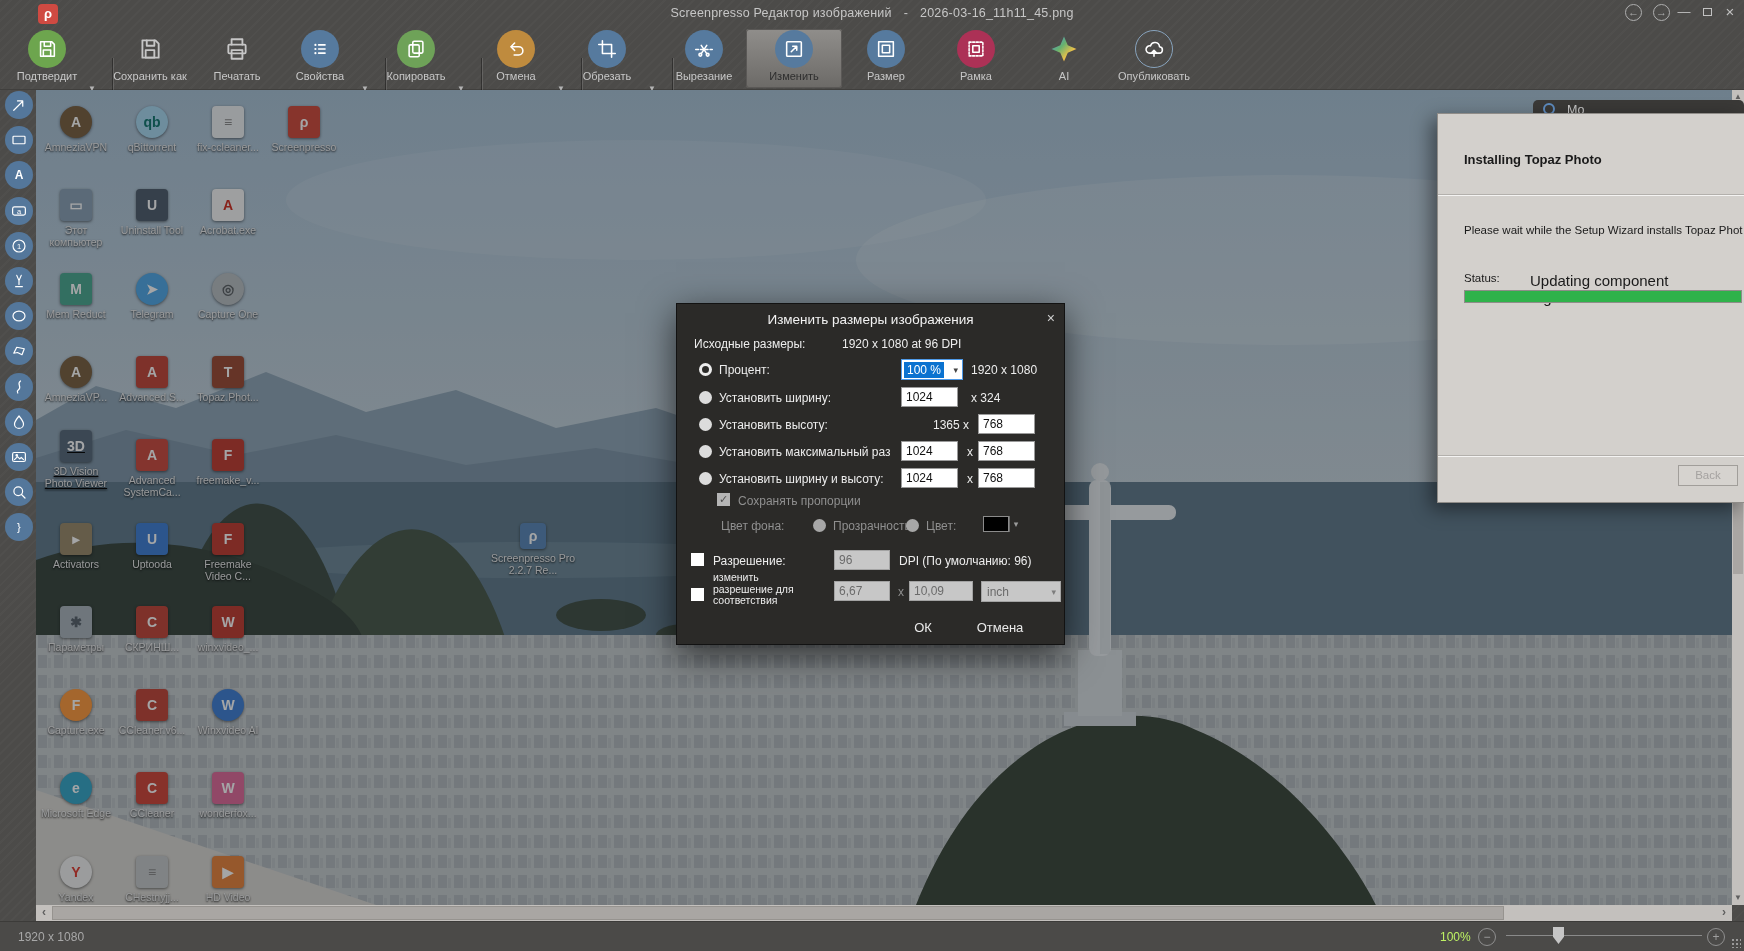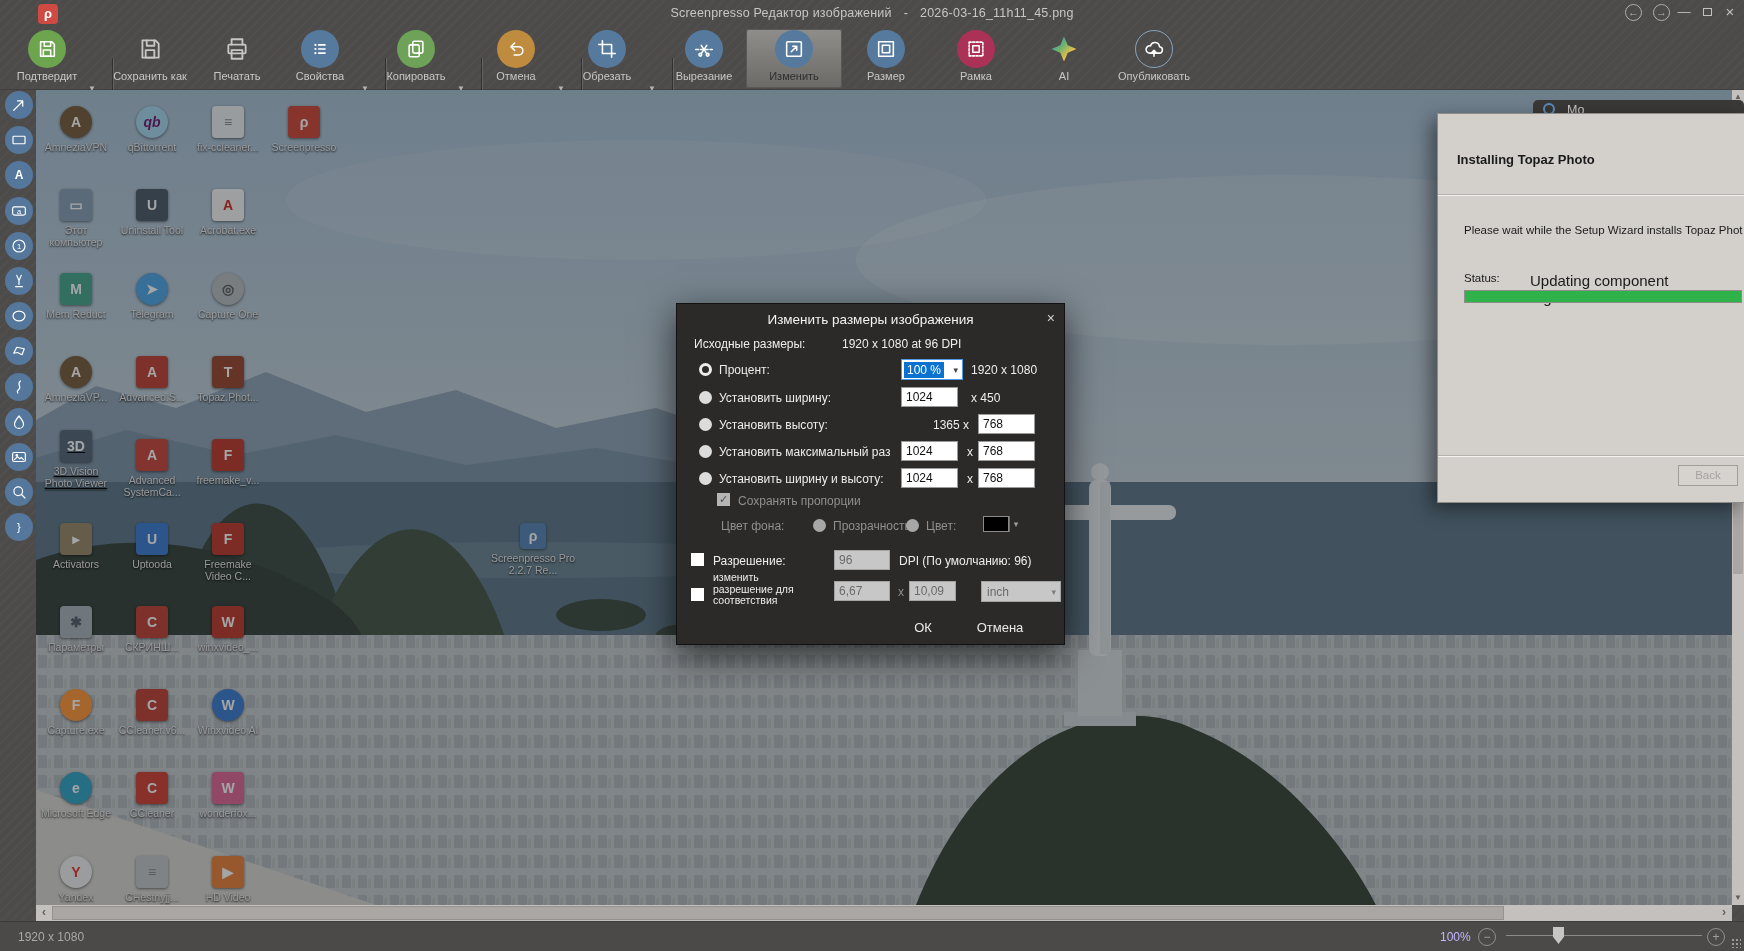--- a/index.html
+++ b/index.html
@@ -92,21 +92,21 @@
   
   .hscroll{position:absolute;left:36px;top:905px;width:1696px;height:16px;background:#c3c0bd;z-index:5;}
   .hthumb{position:absolute;left:16px;top:1px;height:14px;width:1452px;background:#a9a6a3;border:1px solid #96938f;}
   .sarrow{position:absolute;top:0;width:16px;height:16px;color:#5f5f5f;font-size:12px;font-weight:bold;
           text-align:center;line-height:15px;}
   .vscroll{position:absolute;left:1732px;top:90px;width:12px;height:815px;background:#c3c0bd;z-index:4;}
   .vthumb{position:absolute;left:1px;top:14px;width:10px;height:470px;background:#a9a6a3;}
   .varrow{position:absolute;left:0;width:12px;height:14px;color:#5f5f5f;font-size:8px;text-align:center;line-height:14px;}
   .statusbar{position:absolute;left:0;top:921px;width:100%;height:30px;background:#4b4a48;border-top:1px solid #3c3b39;z-index:6;}
   .statusbar .dims{position:absolute;left:18px;top:8px;font-size:12px;color:#a8a8a8;}
-  .zoomlbl{position:absolute;left:1440px;top:8px;font-size:12px;color:#c4b5fd;}
+  .zoomlbl{position:absolute;left:1440px;top:8px;font-size:12px;color:#bef264;}
   .zbtn{position:absolute;top:6px;width:18px;height:18px;border:1.3px solid #8f8f8f;border-radius:50%;
         color:#9f9f9f;font-size:12px;line-height:16px;text-align:center;}
   .ztrack{position:absolute;left:1506px;top:935px;width:196px;height:1px;background:#8a8a8a;z-index:7;}
   .zthumb{position:absolute;left:1553px;top:927px;width:11px;height:17px;background:#c6c6c6;z-index:8;
           clip-path:polygon(0 0,100% 0,100% 58%,50% 100%,0 58%);}
   .grip{position:absolute;left:1731px;top:938px;width:10px;height:10px;z-index:8;
         background-image:radial-gradient(circle,#9a9a9a 1px,transparent 1.2px);background-size:4px 4px;}
 </style>
 </head>
 <body>
@@ -459,21 +459,21 @@
       <rect x="988" y="415" width="152" height="15" rx="7" fill="#e9edf0"></rect>
       <circle cx="1064" cy="382" r="9" fill="#e6eaed"></circle>
       <rect x="1064" y="392" width="10" height="172" fill="#d4dade" opacity=".6"></rect>
     </svg>
     <div class="icons" id="icons">
         <div class="dicon" style="left: 4px; top: 16px;">
           <div class="box ci" style="background: rgb(122, 95, 63);">A</div>
           <div class="dlbl">AmneziaVPN</div>
         </div>
         <div class="dicon" style="left: 80px; top: 16px;">
-          <div class="box ci" style="background: rgb(168, 216, 240); color: #701a75; font-style: italic;">qb</div>
+          <div class="box ci" style="background: rgb(168, 216, 240); color: #0f766e;">qb</div>
           <div class="dlbl">qBittorrent</div>
         </div>
         <div class="dicon" style="left: 156px; top: 16px;">
           <div class="box" style="background: rgb(238, 240, 242); color: rgb(138, 138, 138);">≡</div>
           <div class="dlbl">fix-ccleaner...</div>
         </div>
         <div class="dicon" style="left: 232px; top: 16px;">
           <div class="box" style="background: rgb(208, 74, 58);">ρ</div>
           <div class="dlbl">Screenpresso</div>
         </div>
@@ -592,21 +592,21 @@
       </div>
     <div class="dim"></div>
   </div>
 
   <div class="fragment">
     <span class="ring"></span>
     <span class="ftxt">Мо</span>
   </div>
 
   <div class="installer">
-    <div style="position:absolute;left:19px;top:38px;font-size:13px;font-weight:bold">Installing Topaz Photo</div>
+    <div style="position:absolute;left:26px;top:38px;font-size:13px;font-weight:bold">Installing Topaz Photo</div>
     <div class="isep" style="top:80px"></div>
     <div style="position:absolute;left:26px;top:110px;font-size:11.5px;white-space:nowrap">Please wait while the Setup Wizard installs Topaz Phot</div>
     <div style="position:absolute;left:26px;top:158px;font-size:11.5px">Status:</div>
     <div style="position:absolute;left:92px;top:158px;font-size:15px">Updating component registration</div>
     <div class="pbar" style="left:26px;top:176px;width:278px">
         <div class="pfill" style="background: rgb(47, 178, 74);"></div>
       </div>
     <div class="isep" style="top:341px"></div>
     <div class="ibtn" style="left:240px;top:351px">Back</div>
   </div>
@@ -622,21 +622,21 @@
     <div class="dlab" style="left:42px;top:59px">Процент:</div>
     <div class="ddown" style="left:224px;top:55px;width:62px">
       <span class="selv">100 %</span>
       <span class="chev">▾</span>
     </div>
     <div class="dlab" style="left:294px;top:59px">1920 x 1080</div>
 
     <div class="rad" style="left:22px;top:87px"></div>
     <div class="dlab" style="left:42px;top:87px">Установить ширину:</div>
     <input class="fld" style="left: 224px; top: 83px; width: 57px;" value="1024">
-    <div class="dlab" style="left:294px;top:87px">x 450</div>
+    <div class="dlab" style="left:294px;top:87px">x 324</div>
 
     <div class="rad" style="left:22px;top:114px"></div>
     <div class="dlab" style="left:42px;top:114px">Установить высоту:</div>
     <div class="dlab" style="left:230px;top:114px;width:62px;text-align:right">1365 x</div>
     <input class="fld" style="left: 301px; top: 110px; width: 57px;" value="768">
 
     <div class="rad" style="left:22px;top:141px"></div>
     <div class="dlab" style="left:42px;top:141px">Установить максимальный раз</div>
     <input class="fld" style="left: 224px; top: 137px; width: 57px;" value="1024">
     <div class="dlab" style="left:290px;top:141px">x</div>
@@ -665,21 +665,21 @@
     <div class="dlab" style="left:222px;top:250px">DPI (По умолчанию: 96)</div>
 
     <div class="cb" style="left:14px;top:284px"></div>
     <div class="dlab" style="left:36px;top:268px;font-size:10.5px;line-height:11.5px">
       <span>изменить</span><br>
       <span>разрешение для</span><br>
       <span>соответствия</span>
     </div>
     <input class="fld dis" style="left: 157px; top: 277px; width: 56px;" value="6,67">
     <div class="dlab gray-t" style="left:221px;top:281px">x</div>
-    <input class="fld dis" style="left: 232px; top: 277px; width: 47px;" value="10,09">
+    <input class="fld dis" style="left: 232px; top: 277px; width: 64px;" value="10,09">
     <div class="ddown gray" style="left:304px;top:277px;width:80px">
       <span class="val">inch</span>
       <span class="chev">▾</span>
     </div>
 
     <div class="dbtn" style="left:214px;top:313px;width:64px">ОК</div>
     <div class="dbtn" style="left:288px;top:313px;width:70px">Отмена</div>
   </div>
 
   <div class="hscroll">

